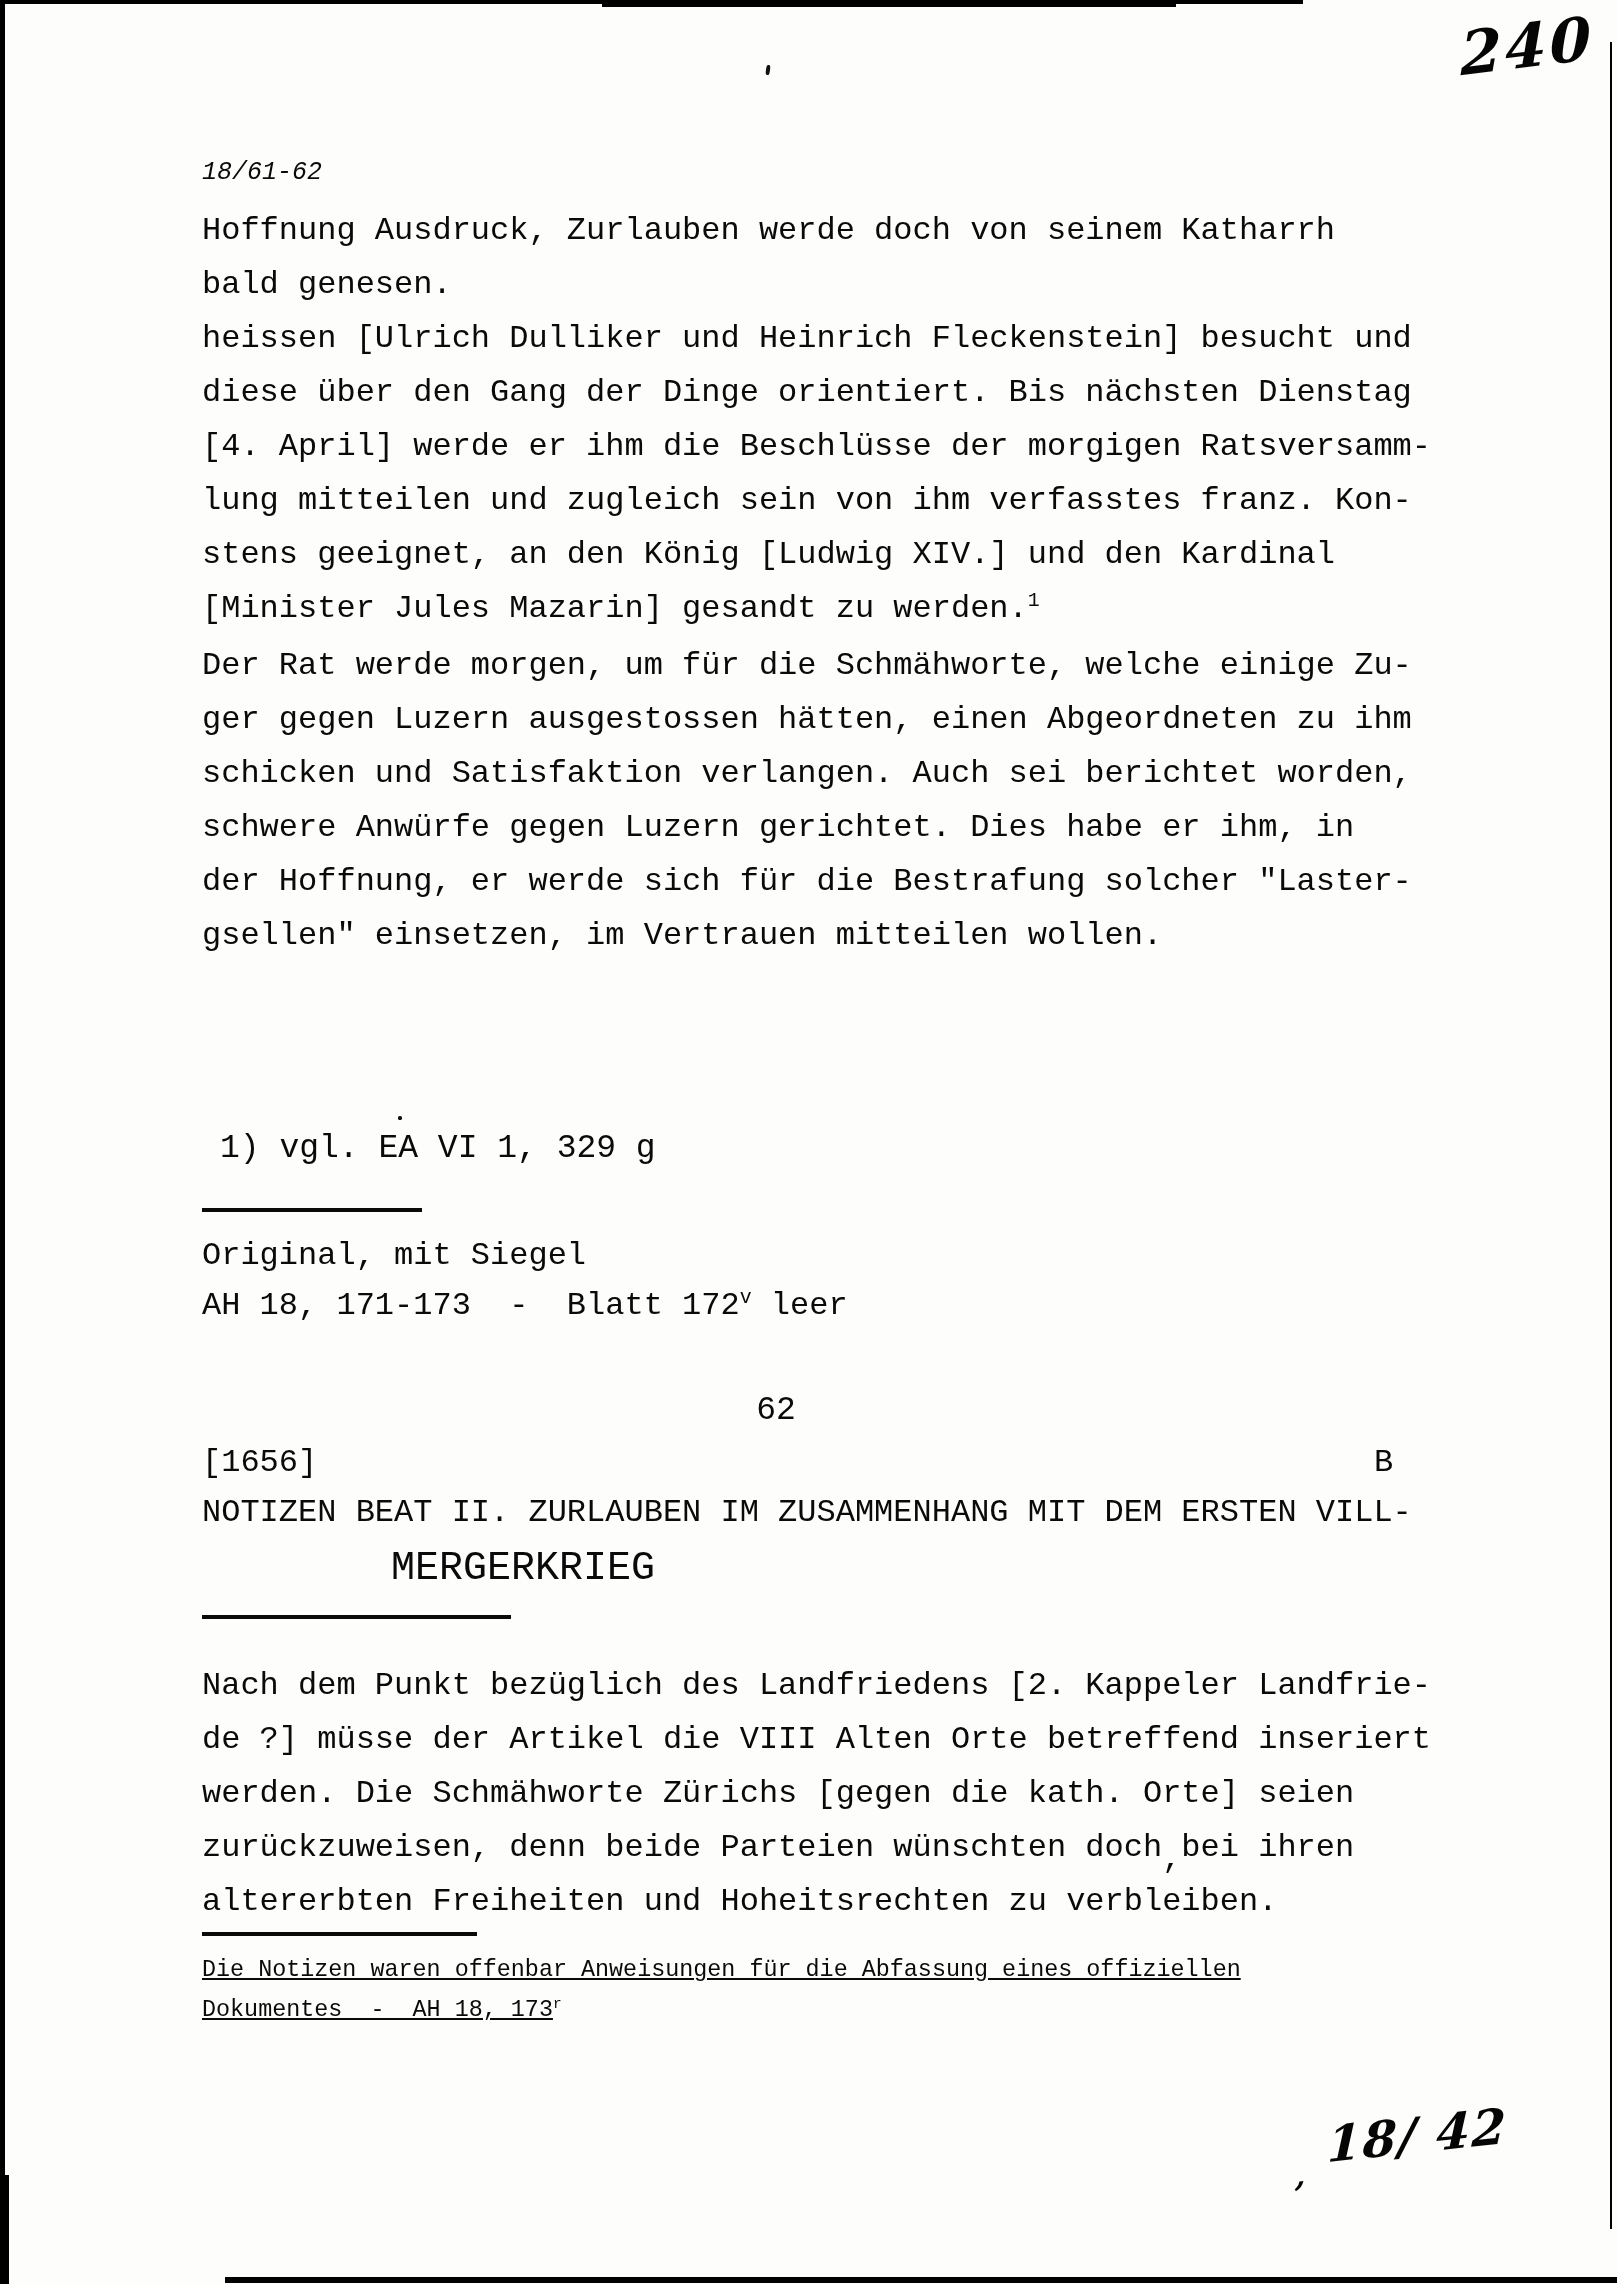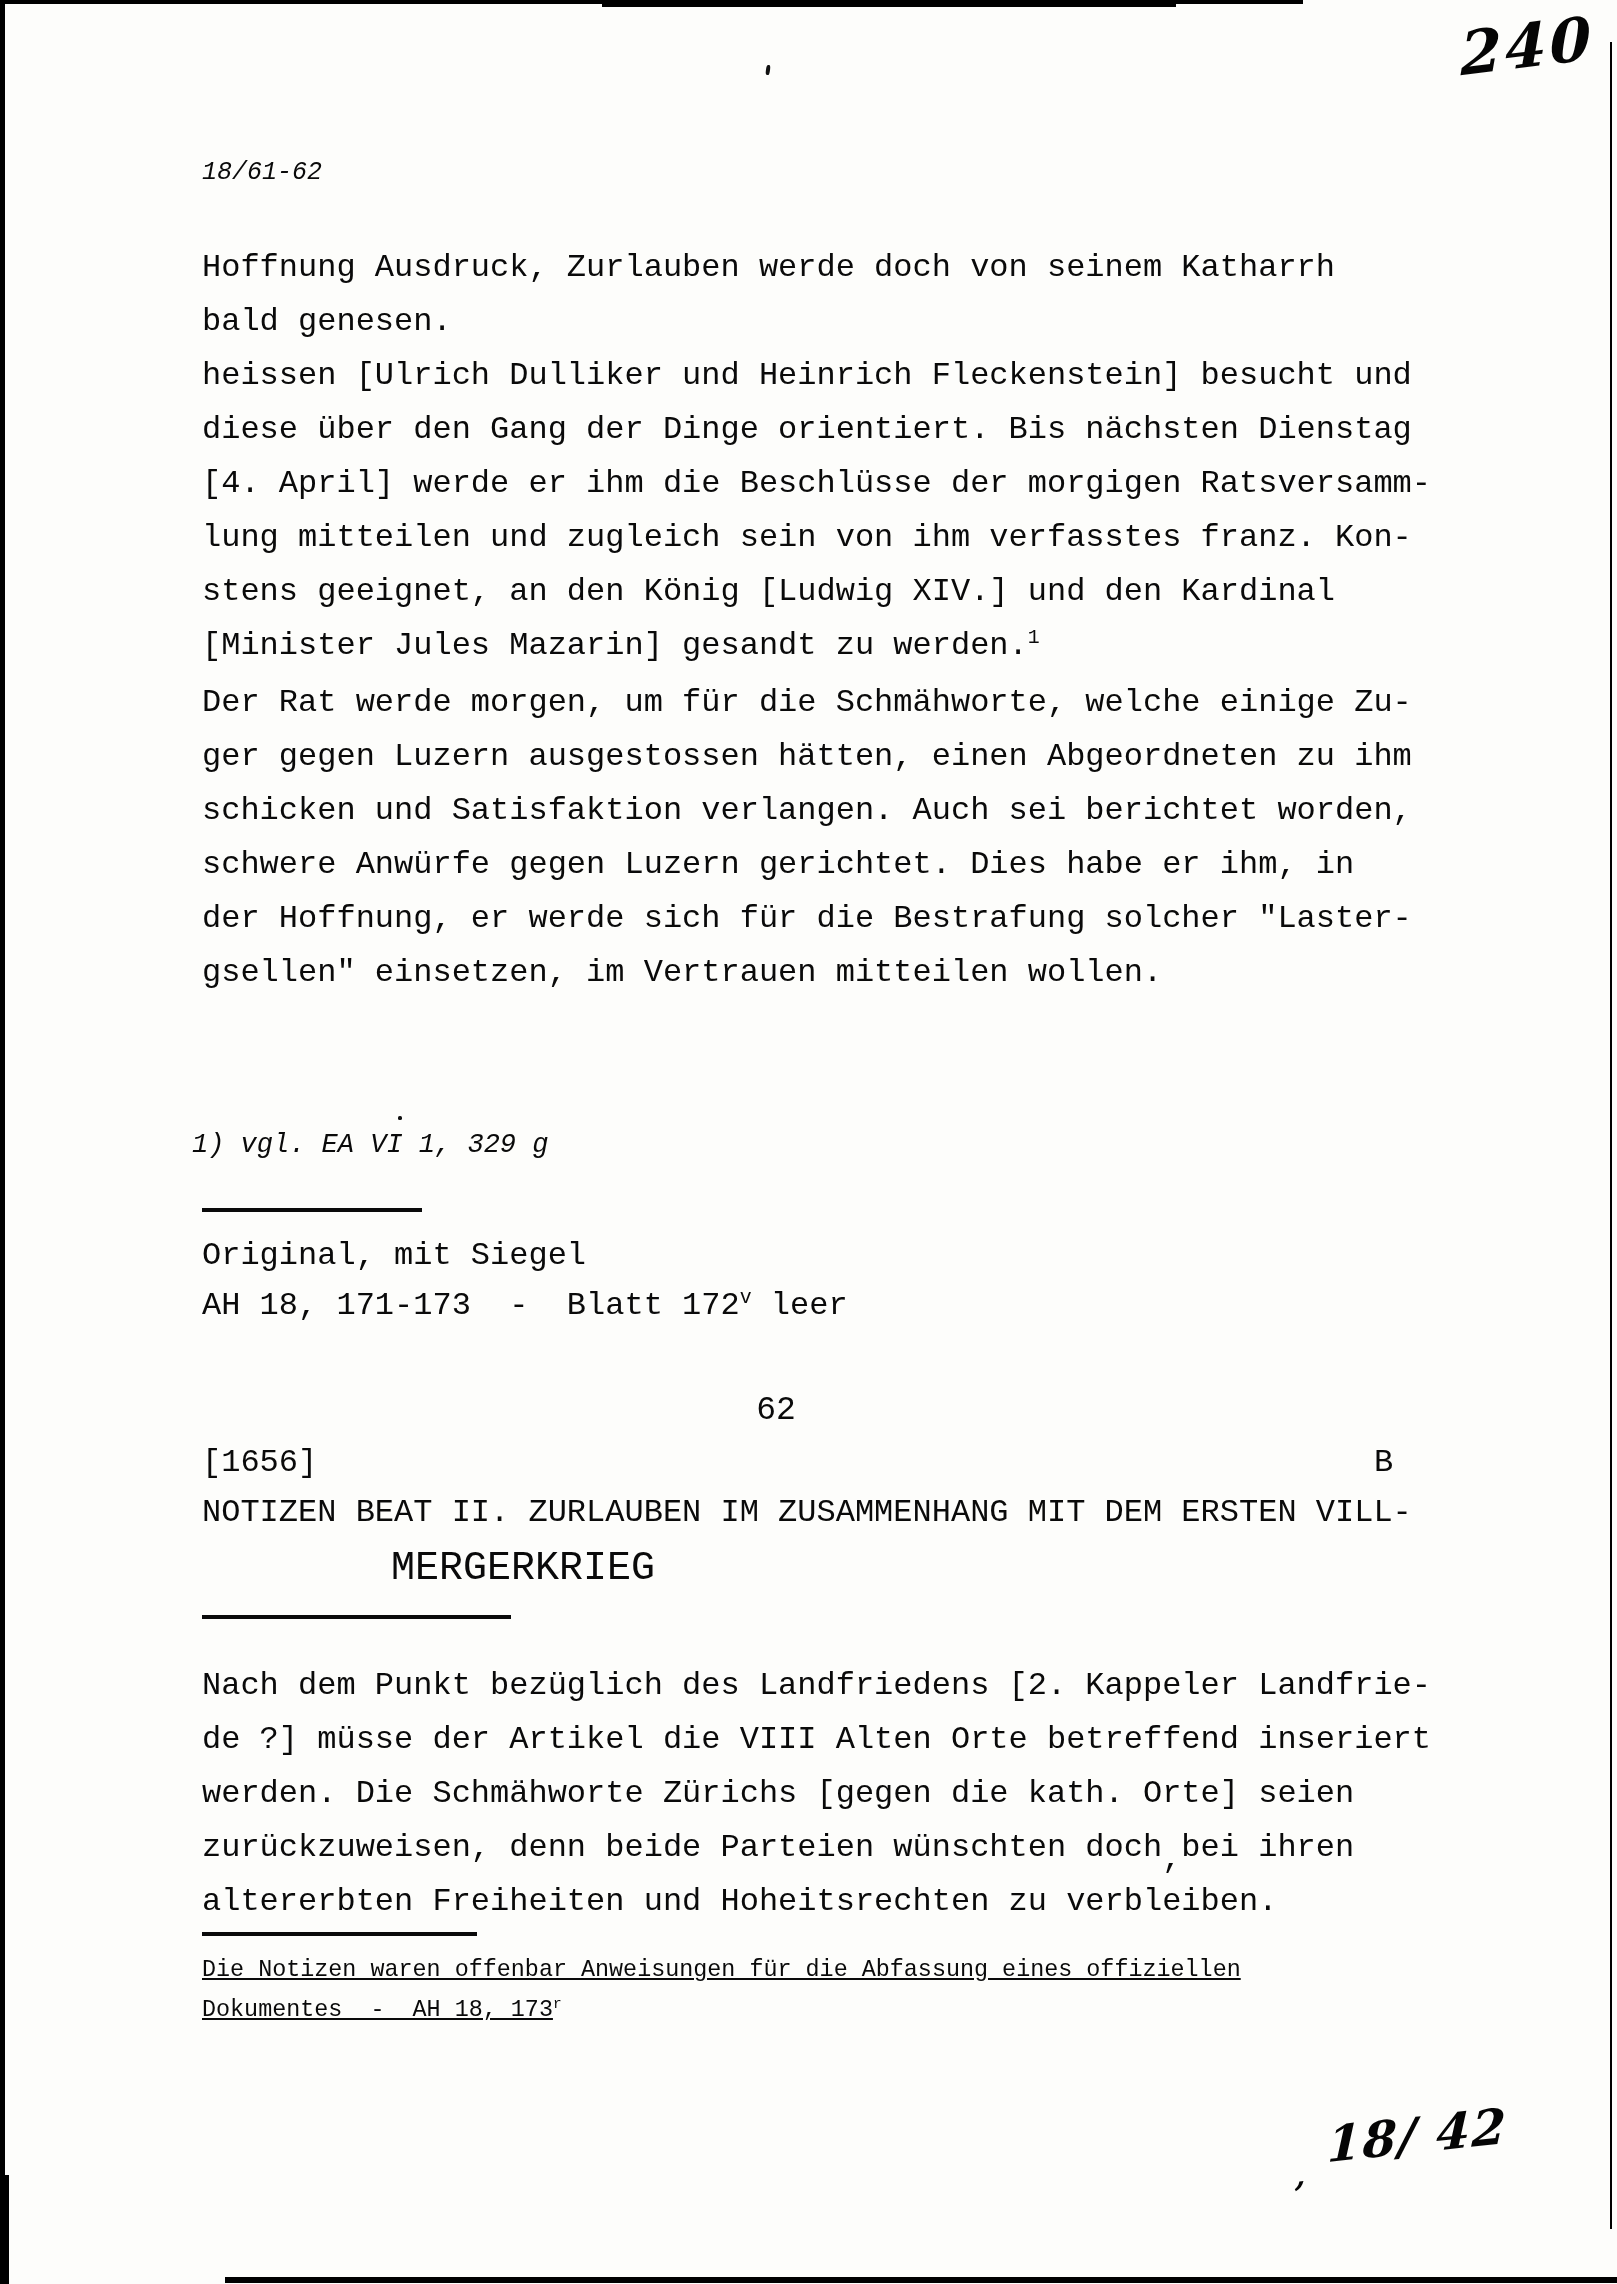--- a/index.html
+++ b/index.html
@@ -15,23 +15,23 @@
   .edge{position:absolute;background:#000;}
   .edge-left{left:0;top:0;width:4.9px;height:2284px;}
   .edge-left-foot{left:0;top:2175px;width:9px;height:109px;}
   .edge-top{left:0;top:0;width:1303px;height:4px;}
   .edge-top-thick{left:602px;top:0;width:574px;height:6.5px;}
   .edge-right{left:1610px;top:42px;width:2.4px;height:2187px;}
   .edge-bottom{left:225px;top:2277px;width:1392px;height:5.7px;}
   
   .tline{white-space:pre;font-size:32px;line-height:54px;}
   .ref{position:absolute;left:202px;top:158px;font-size:25px;font-style:italic;white-space:pre;}
-  .body-61{position:absolute;left:202px;top:204px;margin-top:37px;}
+  .body-61{position:absolute;left:202px;top:204px;}
   .body-62{position:absolute;left:202px;top:1659px;}
-  .footnote{position:absolute;left:192px;top:1130px;font-size:27px;font-style:italic;white-space:pre;}
+  .footnote{position:absolute;left:220px;top:1130px;font-size:33px;white-space:pre;}
   .rule{position:absolute;background:#0a0a0a;height:4px;}
   .rule-1{left:202px;top:1208px;width:220px;}
   .rule-2{left:202px;top:1615px;width:309px;}
   .rule-3{left:202px;top:1932px;width:275px;}
   .source{position:absolute;left:202px;top:1231px;}
   .source .tline{line-height:50px;}
   .entry-num{position:absolute;left:202px;top:1392px;width:1148px;text-align:center;font-size:33px;white-space:pre;}
   .year{position:absolute;left:202px;top:1444px;font-size:32px;white-space:pre;}
   .letter{position:absolute;left:1374px;top:1444px;font-size:32px;white-space:pre;}
   .title1{position:absolute;left:202px;top:1494px;font-size:32px;white-space:pre;}

